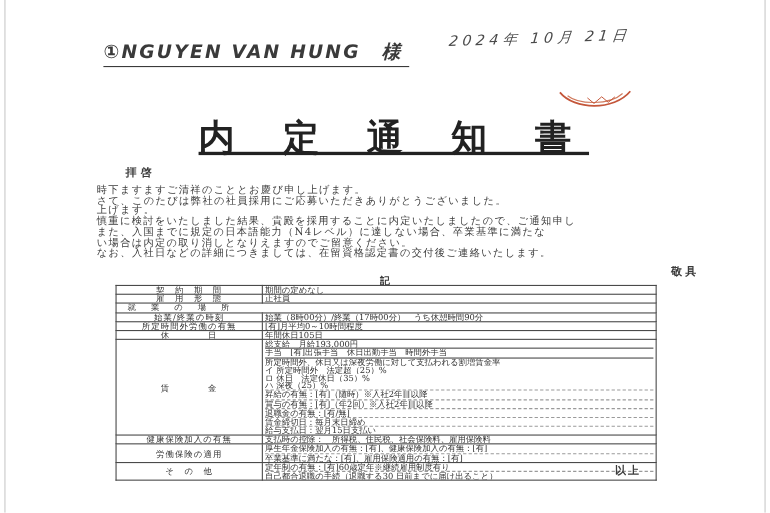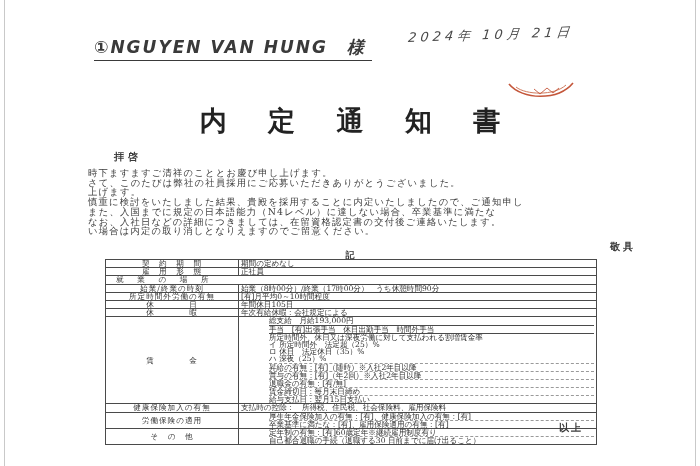--- a/index.html
+++ b/index.html
@@ -22,22 +22,23 @@
   .date-hand{
     position:absolute;left:408px;top:26px;
     font-family:"DejaVu Sans","Liberation Sans",sans-serif;
     font-size:13px;font-style:italic;color:#4a4a4a;letter-spacing:4px;
     transform:rotate(-2deg) skewX(-8deg);white-space:nowrap;
   }
   .seal{position:absolute;left:506px;top:80px;width:70px;height:22px;}
 
   .doc-title{
     position:absolute;left:0;right:0;top:103px;text-align:center;
-    font-size:27px;font-weight:bold;letter-spacing:16px;color:#222;
+    font-size:33px;font-weight:bold;letter-spacing:16px;color:#222;
     text-indent:16px;
+    text-decoration:underline;
   }
 
   .greeting-open{position:absolute;left:114px;top:150px;font-size:10px;letter-spacing:4px;font-weight:bold;}
 
   .body-block{position:absolute;left:88px;top:168px;width:500px;}
   .body-block div{font-size:9.3px;line-height:9.7px;letter-spacing:1.2px;white-space:nowrap;}
 
   .greeting-close{position:absolute;left:0;top:240px;width:598px;text-align:right;font-size:10px;letter-spacing:3px;font-weight:bold;padding-left:38px;}
   .record-mark{position:absolute;left:0;right:0;top:249px;text-align:center;font-size:9px;font-weight:bold;}
 
@@ -47,21 +48,21 @@
     border-collapse:collapse;table-layout:fixed;
     font-size:7.6px;color:#2f2f2f;
   }
   .offer-table td{
     border:1px solid #4a4a4a;padding:0 2px;line-height:7.2px;height:7.2px;
     white-space:nowrap;overflow:hidden;vertical-align:middle;
   }
   .offer-table td.lbl{width:128px;text-align:center;letter-spacing:1px;}
   .offer-table td.val{text-align:left;}
   .offer-table td.merged{text-align:left;padding-left:10px;letter-spacing:3px;}
-  .sub-line{line-height:7.2px;height:7.2px;white-space:nowrap;overflow:hidden;margin-left:28px;}
+  .sub-line{line-height:7.2px;height:7.2px;white-space:nowrap;overflow:hidden;}
   .sep-solid{border-top:1px solid #4a4a4a;}
   .sep-dash{border-top:1px dashed #9a9a9a;}
   .row-dash-top td{border-top:1px dashed #9a9a9a;}
   td.multi{padding:0 2px;}
 
   .closing-mark{position:absolute;left:0;top:421px;width:583px;text-align:right;font-size:10px;letter-spacing:2px;font-weight:bold;}
 </style>
 </head>
 <body>
 
@@ -83,22 +84,22 @@
 <div class="doc-title">内 定 通 知 書</div>
 
 <div class="greeting-open">拝啓</div>
 
 <div class="body-block">
   <div>時下ますますご清祥のこととお慶び申し上げます。</div>
   <div>さて、このたびは弊社の社員採用にご応募いただきありがとうございました。</div>
   <div>上げます。</div>
   <div>慎重に検討をいたしました結果、貴殿を採用することに内定いたしましたので、ご通知申し</div>
   <div>また、入国までに規定の日本語能力（N4レベル）に達しない場合、卒業基準に満たな</div>
+  <div>い場合は内定の取り消しとなりえますのでご留意ください。</div>
   <div>なお、入社日などの詳細につきましては、在留資格認定書の交付後ご連絡いたします。</div>
-  <div>い場合は内定の取り消しとなりえますのでご留意ください。</div>
 </div>
 
 <div class="greeting-close">敬具</div>
 <div class="record-mark">記</div>
 
 <table class="offer-table">
   <tbody>
       <tr>
     <td class="lbl">契　約　期　間</td>
     <td class="val">期間の定めなし</td>
@@ -114,24 +115,20 @@
     <td class="lbl">始業/終業の時刻</td>
     <td class="val">始業（8時00分）/終業（17時00分）　うち休憩時間90分</td>
   </tr>
   <tr>
     <td class="lbl">所定時間外労働の有無</td>
     <td class="val">[有]月平均0～10時間程度</td>
   </tr>
   <tr>
     <td class="lbl">休　　　　日</td>
     <td class="val">年間休日105日</td>
-  </tr>
-  <tr>
-    <td class="lbl">休　　　　暇</td>
-    <td class="val">年次有給休暇：会社規定による</td>
   </tr>
   <tr>
     <td class="lbl">賃　　　　金</td>
     <td class="val multi">
       <div class="sub-line">総支給　月給193,000円</div>
       <div class="sub-line sep-solid">手当　[有]出張手当　休日出勤手当　時間外手当</div>
       <div class="sub-line sep-solid">所定時間外、休日又は深夜労働に対して支払われる割増賃金率</div>
       <div class="sub-line">イ 所定時間外　法定超（25）%</div>
       <div class="sub-line">ロ 休日　法定休日（35）%</div>
       <div class="sub-line">ハ 深夜（25）%</div>

